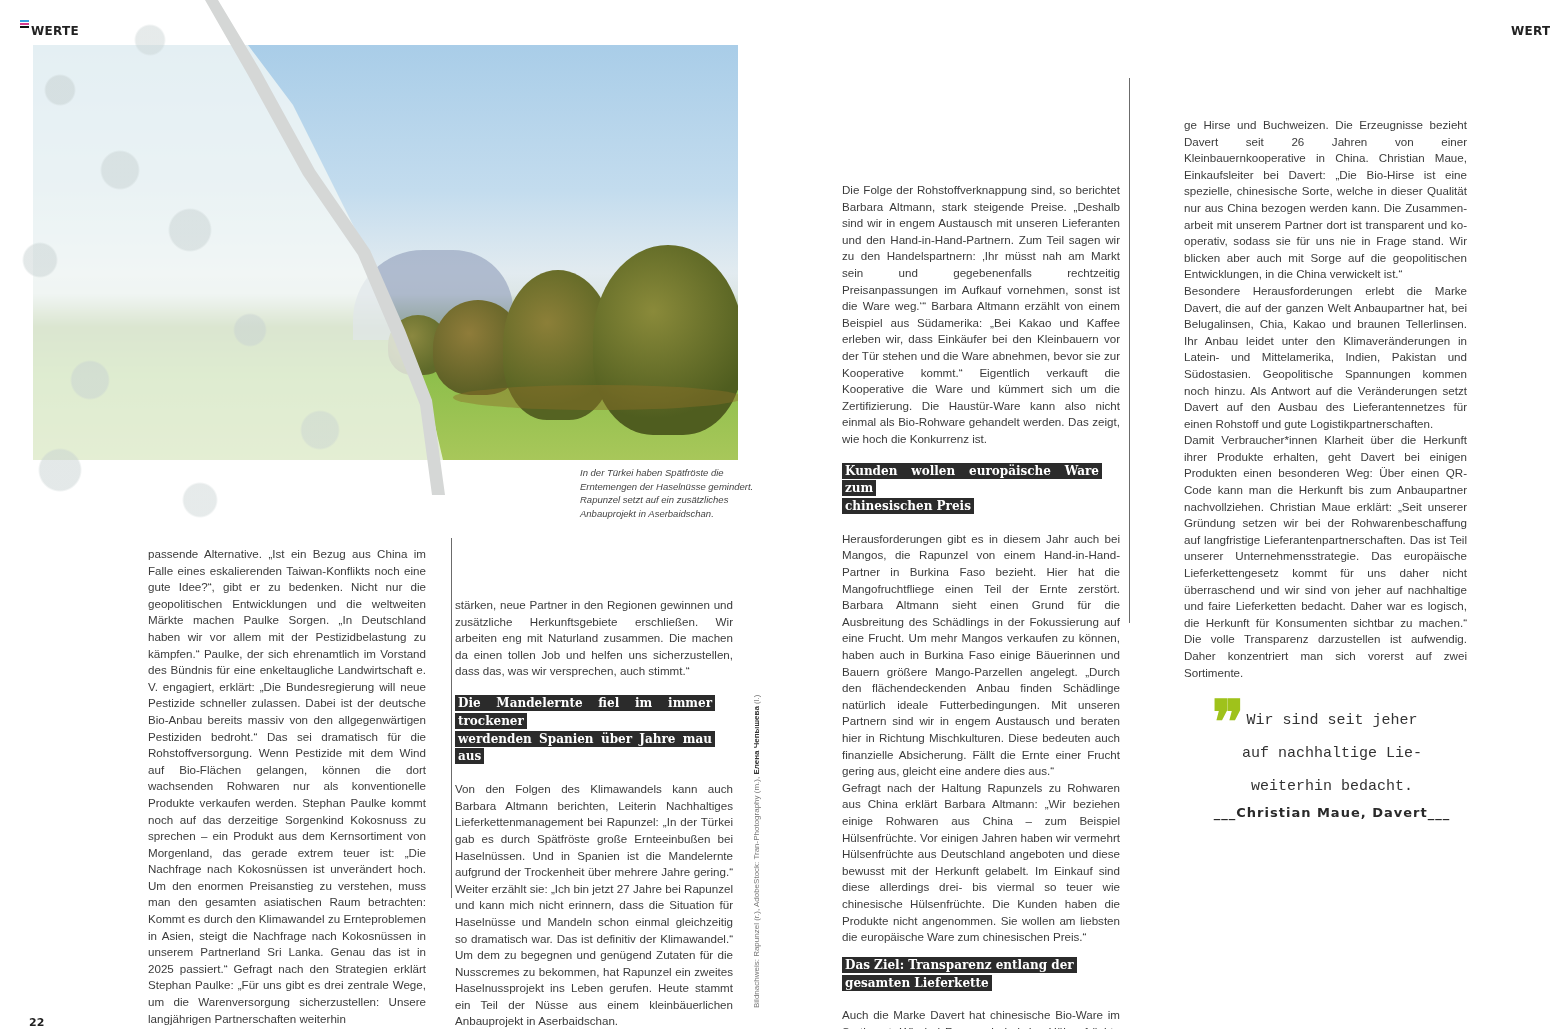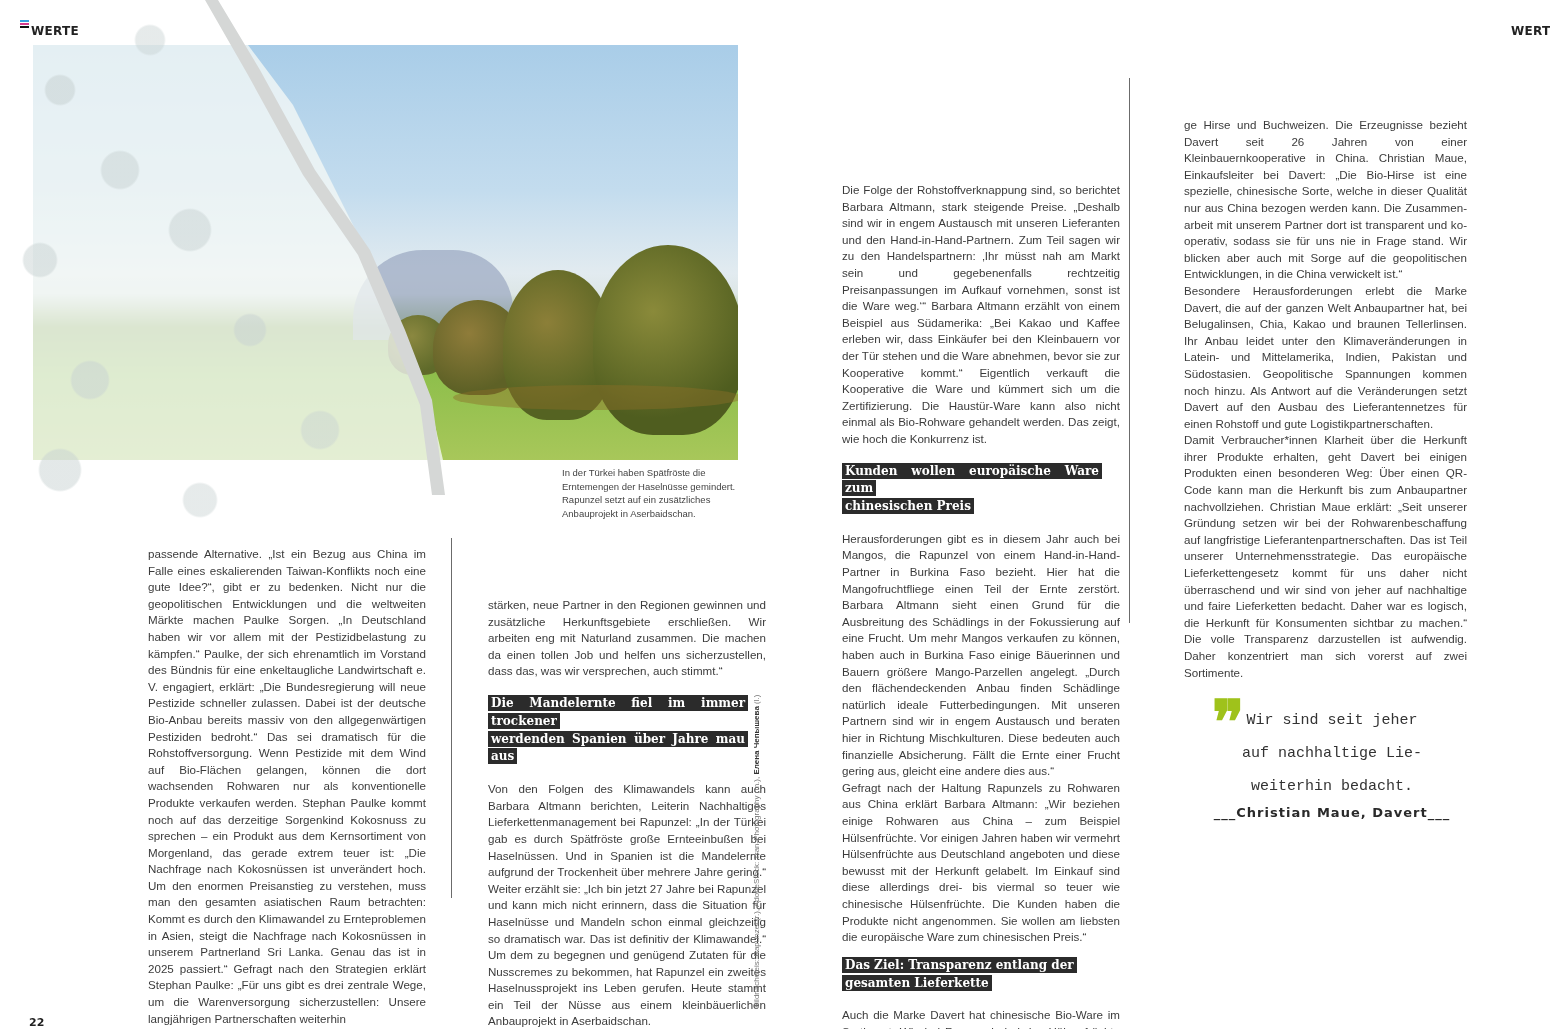--- a/index.html
+++ b/index.html
@@ -58,22 +58,22 @@
     background: rgba(245,248,246,0.78);
     clip-path: polygon(0 0, 215px 0, 260px 60px, 300px 140px, 335px 210px, 365px 280px, 395px 350px, 410px 415px, 0 415px);
   }
   .tear {
     position: absolute; z-index: 2; left: 200px; top: 0; width: 250px; height: 495px;
     background: #d5d7d6;
     clip-path: polygon(5px 0, 18px 0, 60px 70px, 115px 170px, 170px 250px, 205px 330px, 232px 400px, 245px 495px, 232px 495px, 220px 405px, 192px 335px, 158px 255px, 103px 175px, 48px 75px);
   }
 
   .caption {
-    position: absolute; left: 562px; top: 466px; width: 180px;
-    font-size: 9.5px; line-height: 13.5px; color: #444;
+    position: absolute; left: 580px; top: 466px; width: 180px;
+    font-size: 9.5px; line-height: 13.5px; color: #444; font-style: italic;
   }
 
   
   .col {
     position: absolute; font-size: 11.6px; line-height: 16.6px;
     text-align: justify; color: #3b3b3b; hyphens: manual;
   }
   .col p { margin: 0; }
   .rule { position: absolute; width: 1px; background: #6b6b6b; }
 
@@ -130,21 +130,21 @@
 <div class="tear"></div>
 <div class="frost"></div>
 
 <div class="caption">In der Türkei haben Spätfröste die Erntemengen der Haselnüsse gemindert. Rapunzel setzt auf ein zusätzliches Anbauprojekt in Aserbaidschan.</div>
 
 <div class="col" style="left:148px; top:546px; width:278px;">
   <p>passende Alternative. „Ist ein Bezug aus China im Falle eines eskalierenden Taiwan-Konflikts noch eine gute Idee?“, gibt er zu bedenken. Nicht nur die geopolitischen Entwicklungen und die weltweiten Märkte machen Paul­ke Sorgen. „In Deutschland haben wir vor allem mit der Pestizidbelastung zu kämpfen.“ Paulke, der sich ehren­amtlich im Vorstand des Bündnis für eine enkeltaugliche Landwirtschaft e. V. engagiert, erklärt: „Die Bundesregie­rung will neue Pestizide schneller zulassen. Dabei ist der deutsche Bio-Anbau bereits massiv von den allgegen­wärtigen Pestiziden bedroht.“ Das sei dramatisch für die Rohstoffversorgung. Wenn Pestizide mit dem Wind auf Bio-Flächen gelangen, können die dort wachsenden Roh­waren nur als konventionelle Produkte verkaufen werden. Stephan Paulke kommt noch auf das derzeitige Sorgen­kind Kokosnuss zu sprechen – ein Produkt aus dem Kern­sortiment von Morgenland, das gerade extrem teuer ist: „Die Nachfrage nach Kokosnüssen ist unverändert hoch. Um den enormen Preisanstieg zu verstehen, muss man den gesamten asiatischen Raum betrachten: Kommt es durch den Klimawandel zu Ernteproblemen in Asien, steigt die Nachfrage nach Kokosnüssen in unserem Part­nerland Sri Lanka. Genau das ist in 2025 passiert.“ Gefragt nach den Strategien erklärt Stephan Paulke: „Für uns gibt es drei zentrale Wege, um die Warenversorgung sicher­zustellen: Unsere langjährigen Partnerschaften weiterhin</p>
 </div>
 <div class="rule" style="left:451px; top:538px; height:360px;"></div>
 
-<div class="col" style="left:488px; top:597px; width:278px;">
+<div class="col" style="left:455px; top:597px; width:278px;">
   <p>stärken, neue Partner in den Regionen gewinnen und zu­sätzliche Herkunftsgebiete erschließen. Wir arbeiten eng mit Naturland zusammen. Die machen da einen tollen Job und helfen uns sicherzustellen, dass das, was wir ver­sprechen, auch stimmt.“</p>
   <div class="subhead-wrap" style="margin-top:14px;">
     <span class="subhead">Die Mandelernte fiel im immer trockener</span><br>
     <span class="subhead">werdenden Spanien über Jahre mau aus</span>
   </div>
   <p style="margin-top:16px;">Von den Folgen des Klimawandels kann auch Barbara Altmann berichten, Leiterin Nachhaltiges Lieferketten­management bei Rapunzel: „In der Türkei gab es durch Spätfröste große Ernteeinbußen bei Haselnüssen. Und in Spanien ist die Mandelernte aufgrund der Trockenheit über mehrere Jahre gering.“ Weiter erzählt sie: „Ich bin jetzt 27 Jahre bei Rapunzel und kann mich nicht erinnern, dass die Situation für Haselnüsse und Mandeln schon einmal gleichzeitig so dramatisch war. Das ist definitiv der Klimawandel.“ Um dem zu begegnen und genügend Zutaten für die Nusscremes zu bekommen, hat Rapunzel ein zweites Haselnussprojekt ins Leben gerufen. Heute stammt ein Teil der Nüsse aus einem kleinbäuerlichen Anbauprojekt in Aserbaidschan.</p>
 </div>
 
 <div class="credit">
   <span>Bildnachweis: Rapunzel (r.), AdobeStock: Tran-Photography (m.), </span><b>Елена Чепышева</b><span> (l.)</span>

